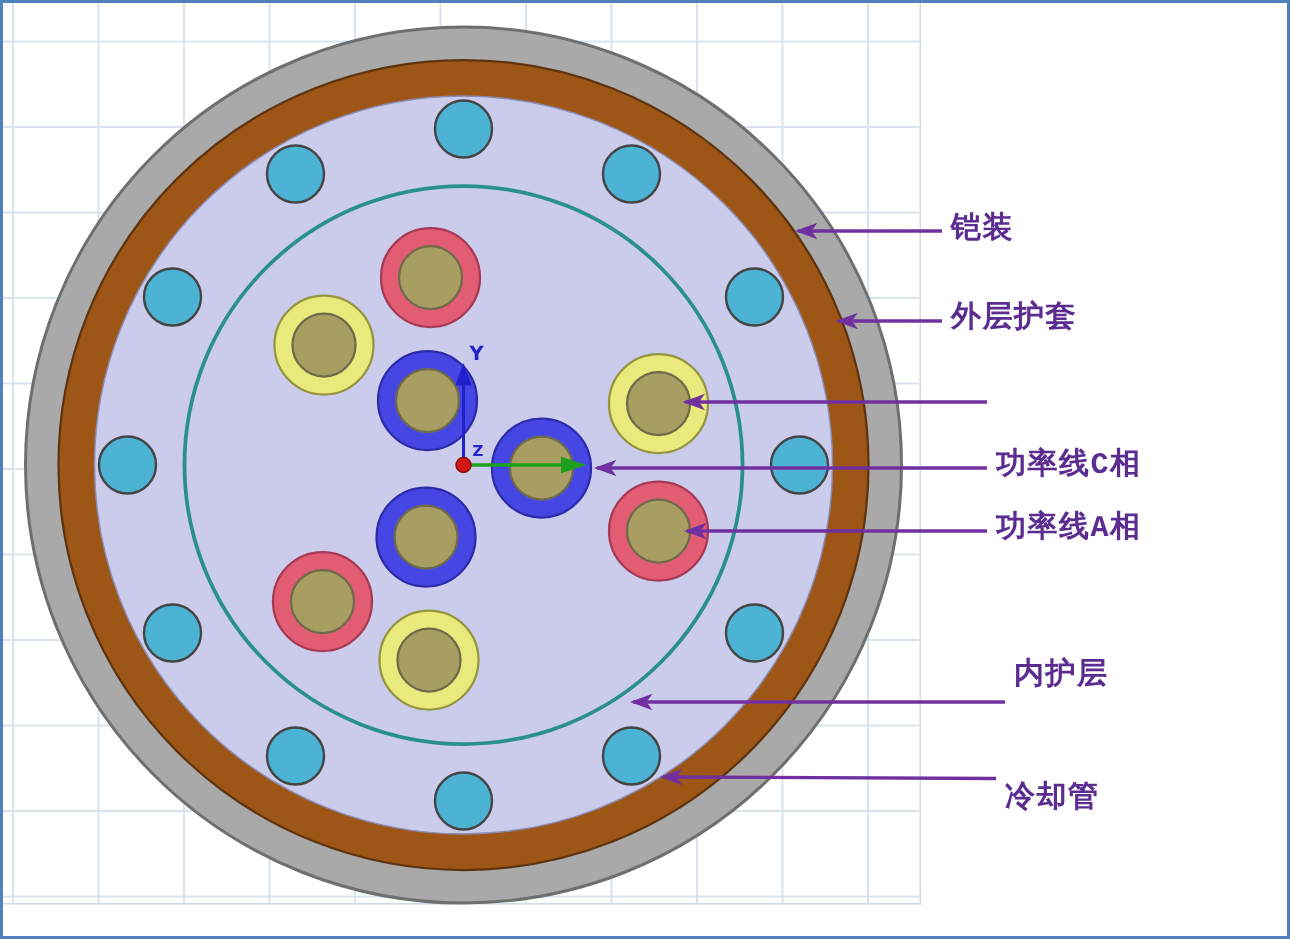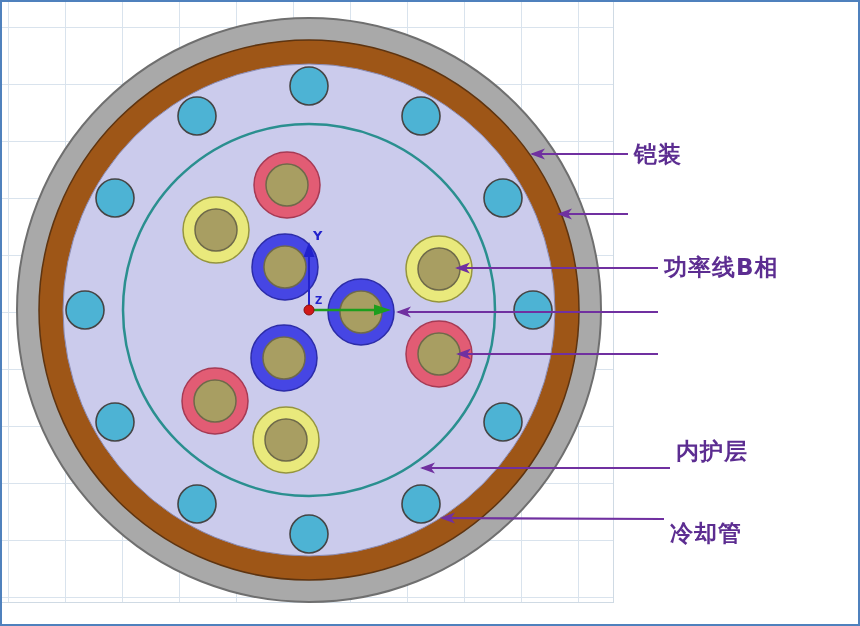--- a/index.html
+++ b/index.html
@@ -11,22 +11,22 @@
   .canvas{
     position:absolute;left:0;top:0;width:611px;height:600px;
     background-color:#ffffff;
     background-image:linear-gradient(#d9e3ed 1px,transparent 1px),
                      linear-gradient(90deg,#d9e3ed 1px,transparent 1px);
     background-size:57px 57px;background-position:6px 25px;
     border-right:1px solid #cfdae4;border-bottom:1px solid #cfdae4;
   }
   .overlay{position:absolute;left:0;top:0;width:856px;height:622px}
   .anno{
-    position:absolute;font-size:23px;font-weight:bold;color:#5c2d91;
-    letter-spacing:1px;white-space:nowrap;line-height:26px;
+    position:absolute;font-size:20px;font-weight:bold;color:#5c2d91;
+    letter-spacing:1px;white-space:nowrap;line-height:26px;font-family:Liberation Mono, monospace;
   }
 </style>
 </head>
 <body>
 
 <div class="frame">
 
   <div class="canvas"></div>
 
   <svg class="overlay" viewBox="0 0 856 622" width="856" height="622">
@@ -112,17 +112,19 @@
       <line x1="626" y1="212" x2="557" y2="212" marker-end="url(#ah)"></line>
       <line x1="656" y1="266" x2="455" y2="266" marker-end="url(#ah)"></line>
       <line x1="656" y1="310" x2="396" y2="310" marker-end="url(#ah)"></line>
       <line x1="656" y1="352" x2="456" y2="352" marker-end="url(#ah)"></line>
       <line x1="668" y1="466" x2="420" y2="466" marker-end="url(#ah)"></line>
       <line x1="662" y1="517" x2="440" y2="516" marker-end="url(#ah)"></line>
     </g>
   </svg>
 
   <div class="anno" style="left:632px;top:139px">铠装</div>
-  <div class="anno" style="left:662px;top:252px">功率线B相</div>
+  <div class="anno" style="left:632px;top:198px">外层护套</div>
+  <div class="anno" style="left:662px;top:296px">功率线C相</div>
+  <div class="anno" style="left:662px;top:338px">功率线A相</div>
   <div class="anno" style="left:674px;top:436px">内护层</div>
   <div class="anno" style="left:668px;top:518px">冷却管</div>
 
 </div>
 
 </body></html>

